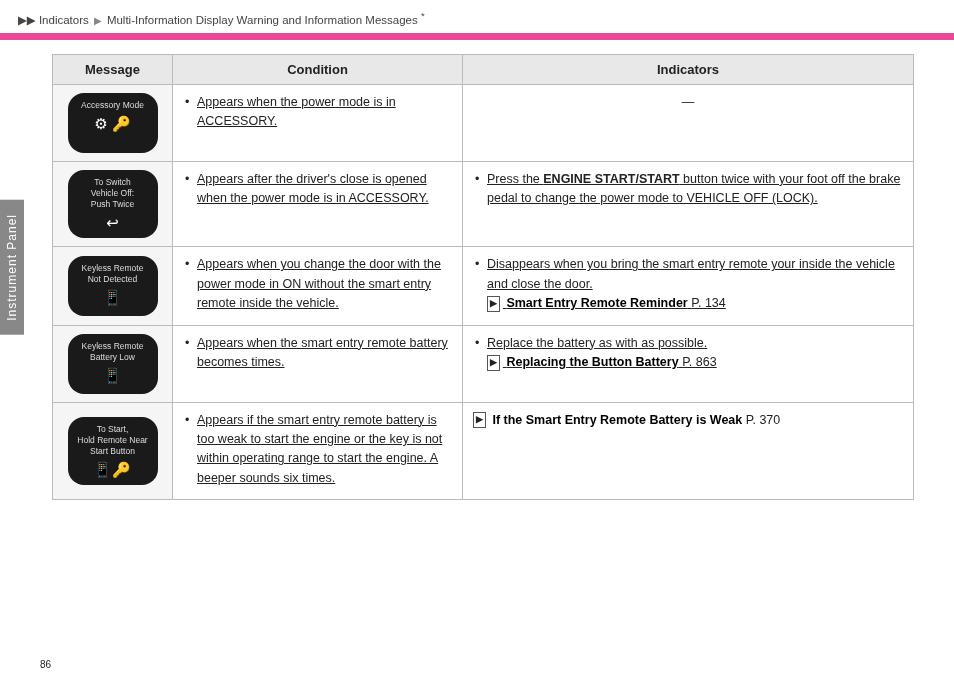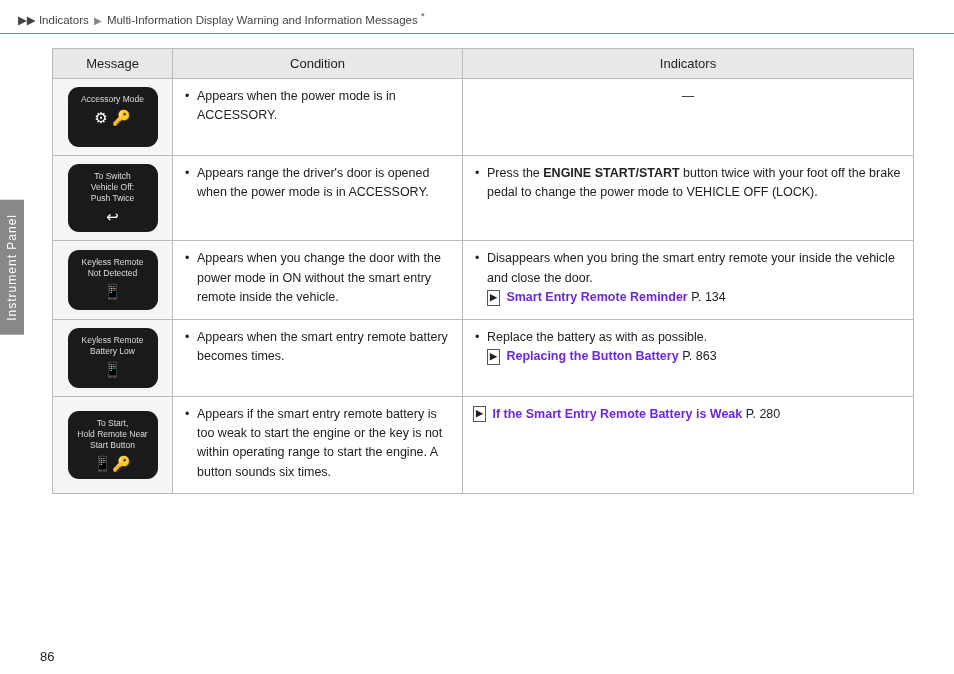--- a/index.html
+++ b/index.html
@@ -11,21 +11,21 @@
       width: 954px;
       min-height: 674px;
       position: relative;
     }
 
     
     .breadcrumb {
       font-size: 11.5px;
       color: #444;
       padding: 10px 18px 6px 18px;
-      border-bottom: 1px solid #ec4899;
+      border-bottom: 7px solid #ec4899;
     }
     .breadcrumb-arrow {
       font-size: 10px;
       color: #888;
       margin: 0 2px;
     }
 
     
     .side-tab {
       position: absolute;
@@ -36,40 +36,40 @@
       background: #888;
       color: #fff;
       font-size: 12px;
       padding: 14px 5px;
       letter-spacing: 1px;
     }
 
     
     .page-number {
       position: absolute;
-      bottom: 10px;
+      bottom: 4px;
       left: 40px;
-      font-size: 13px;
+      font-size: 10px;
       color: #222;
     }
 
     
     .main-content {
       margin: 14px 40px 14px 52px;
     }
 
     
     .info-table {
       width: 100%;
       border-collapse: collapse;
       border: 1px solid #bbb;
     }
     .info-table th {
       background: #e8e8e8;
-      font-weight: normal;
+      font-weight: bold;
       font-size: 13px;
       padding: 7px 10px;
       text-align: center;
       border: 1px solid #bbb;
       margin-top: 20px;
     }
     .info-table td {
       border: 1px solid #bbb;
       vertical-align: top;
       padding: 8px 10px;
@@ -86,21 +86,21 @@
     .info-table .cond-cell {
       width: 290px;
     }
     .info-table .expl-cell {
       width: auto;
     }
 
     
     .msg-display {
       background: #1a1a1a;
-      border-radius: 11px;
+      border-radius: 16px;
       color: #fff;
       display: inline-block;
       width: 90px;
       min-height: 60px;
       padding: 7px 5px 6px 5px;
       text-align: center;
       font-size: 9px;
       line-height: 1.3;
     }
     .msg-display .icon-area {
@@ -115,31 +115,32 @@
 
     
     .bullet-list {
       list-style: none;
       padding: 0;
     }
     .bullet-list li {
       padding-left: 14px;
       position: relative;
       margin-bottom: 3px;
+      text-decoration: underline;
     }
     .bullet-list li::before {
       content: "•";
       position: absolute;
       left: 2px;
       top: 0;
     }
 
     
     .ref-link {
-      color: #6d28d9;
+      color: #000000;
       font-weight: bold;
     }
     .ref-arrow {
       display: inline-block;
       border: 1px solid #555;
       font-size: 9px;
       padding: 0 2px;
       margin-right: 3px;
       vertical-align: middle;
       font-weight: bold;
@@ -194,21 +195,21 @@
 
       <tr>
         <td class="msg-cell">
           <div class="msg-display">
             <div class="label">To Switch<br>Vehicle Off:<br>Push Twice</div>
             <div class="icon-area">↩</div>
           </div>
         </td>
         <td class="cond-cell">
           <ul class="bullet-list">
-            <li><span>Appears range the driver's door is opened when the power mode is in ACCESSORY.</span></li>
+            <li><span>Appears after the driver's close is opened when the power mode is in ACCESSORY.</span></li>
           </ul>
         </td>
         <td class="expl-cell">
           <ul class="bullet-list">
             <li>
               Press the <strong>ENGINE START/START</strong> button twice with your foot off the brake pedal to change the power mode to VEHICLE OFF (LOCK).
             </li>
           </ul>
         </td>
       </tr>
@@ -263,26 +264,26 @@
 
       <tr>
         <td class="msg-cell">
           <div class="msg-display">
             <div class="label">To Start,<br>Hold Remote Near<br>Start Button</div>
             <div class="icon-area">📱🔑</div>
           </div>
         </td>
         <td class="cond-cell">
           <ul class="bullet-list">
-            <li>Appears if the smart entry remote battery is too weak to start the engine or the key is not within operating range to start the engine. A button sounds six times.</li>
+            <li>Appears if the smart entry remote battery is too weak to start the engine or the key is not within operating range to start the engine. A beeper sounds six times.</li>
           </ul>
         </td>
         <td class="expl-cell">
           <span class="ref-arrow">▶</span>
           <span class="ref-link">If the Smart Entry Remote Battery is Weak</span>
-          <span>P. 280</span>
+          <span>P. 370</span>
         </td>
       </tr>
     </tbody>
   </table>
 </div>
 
 <div class="page-number">86</div>
 
 </body></html>

